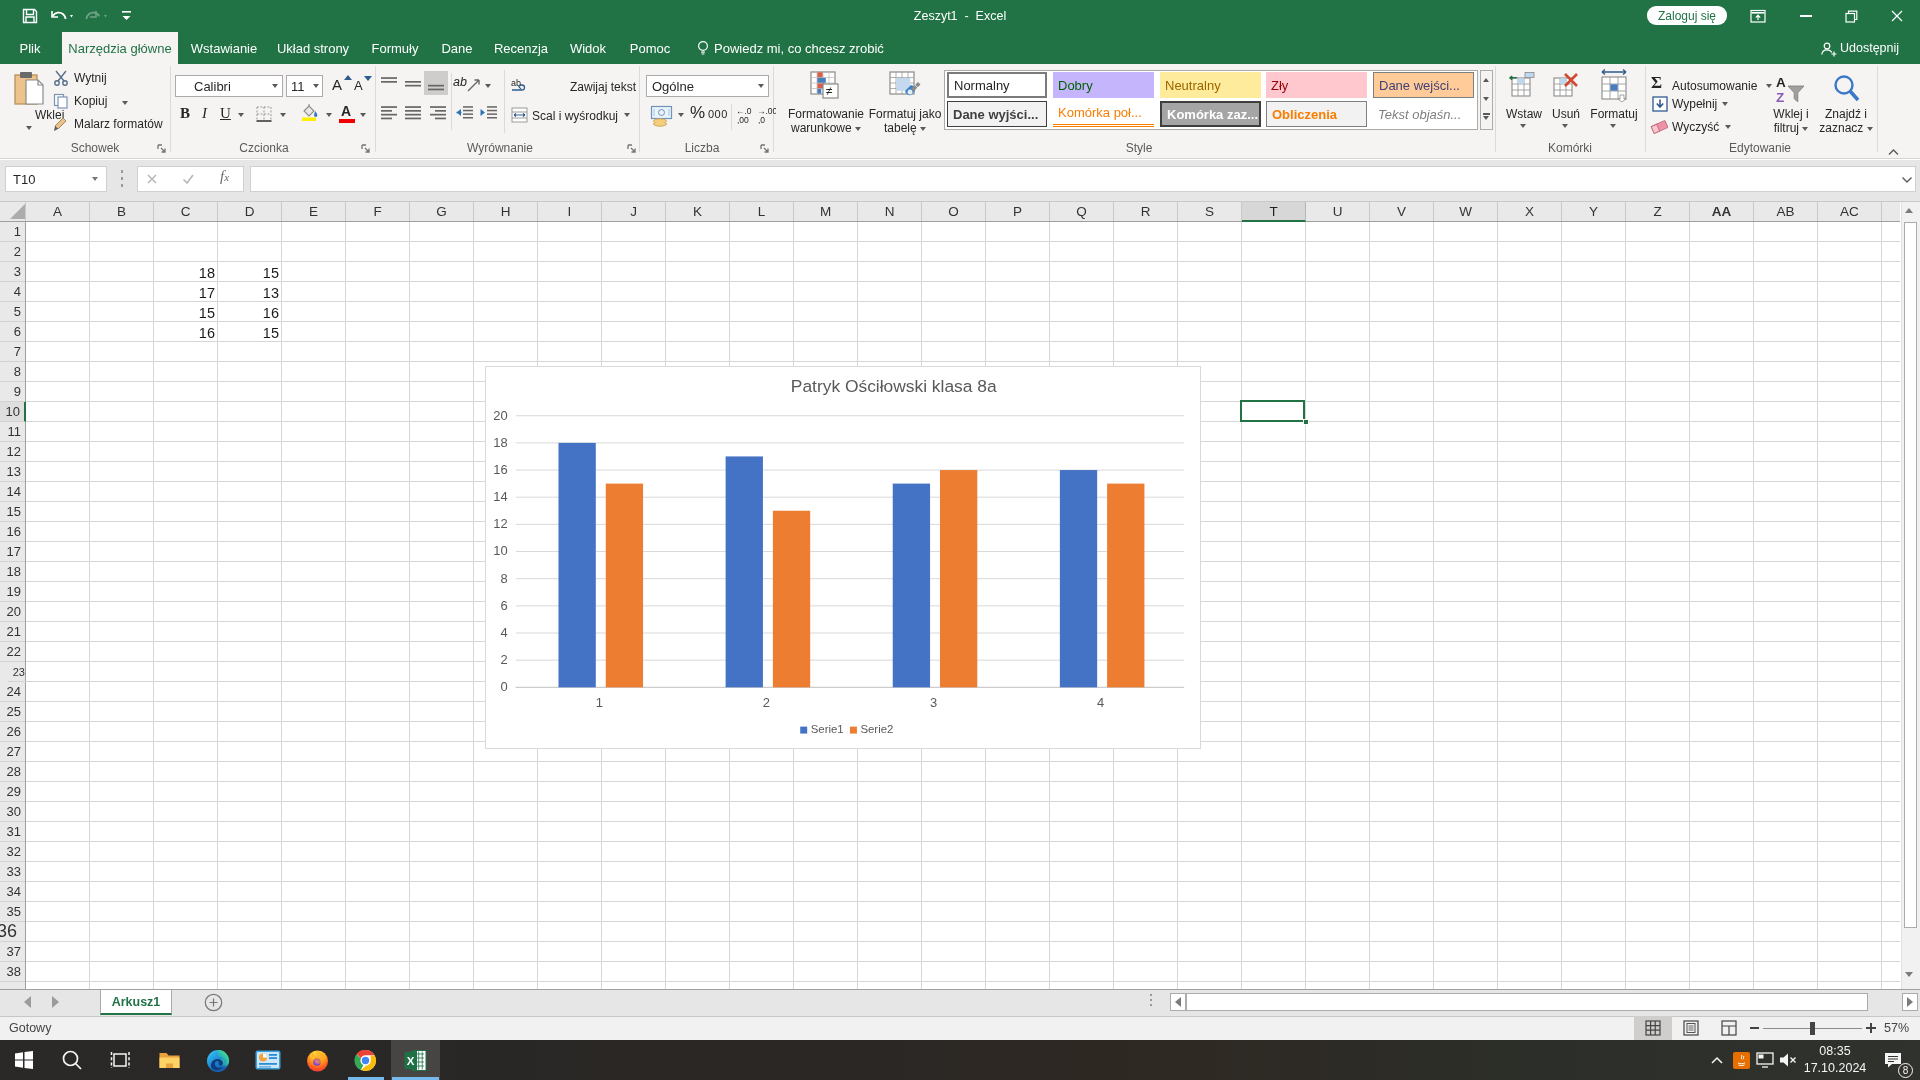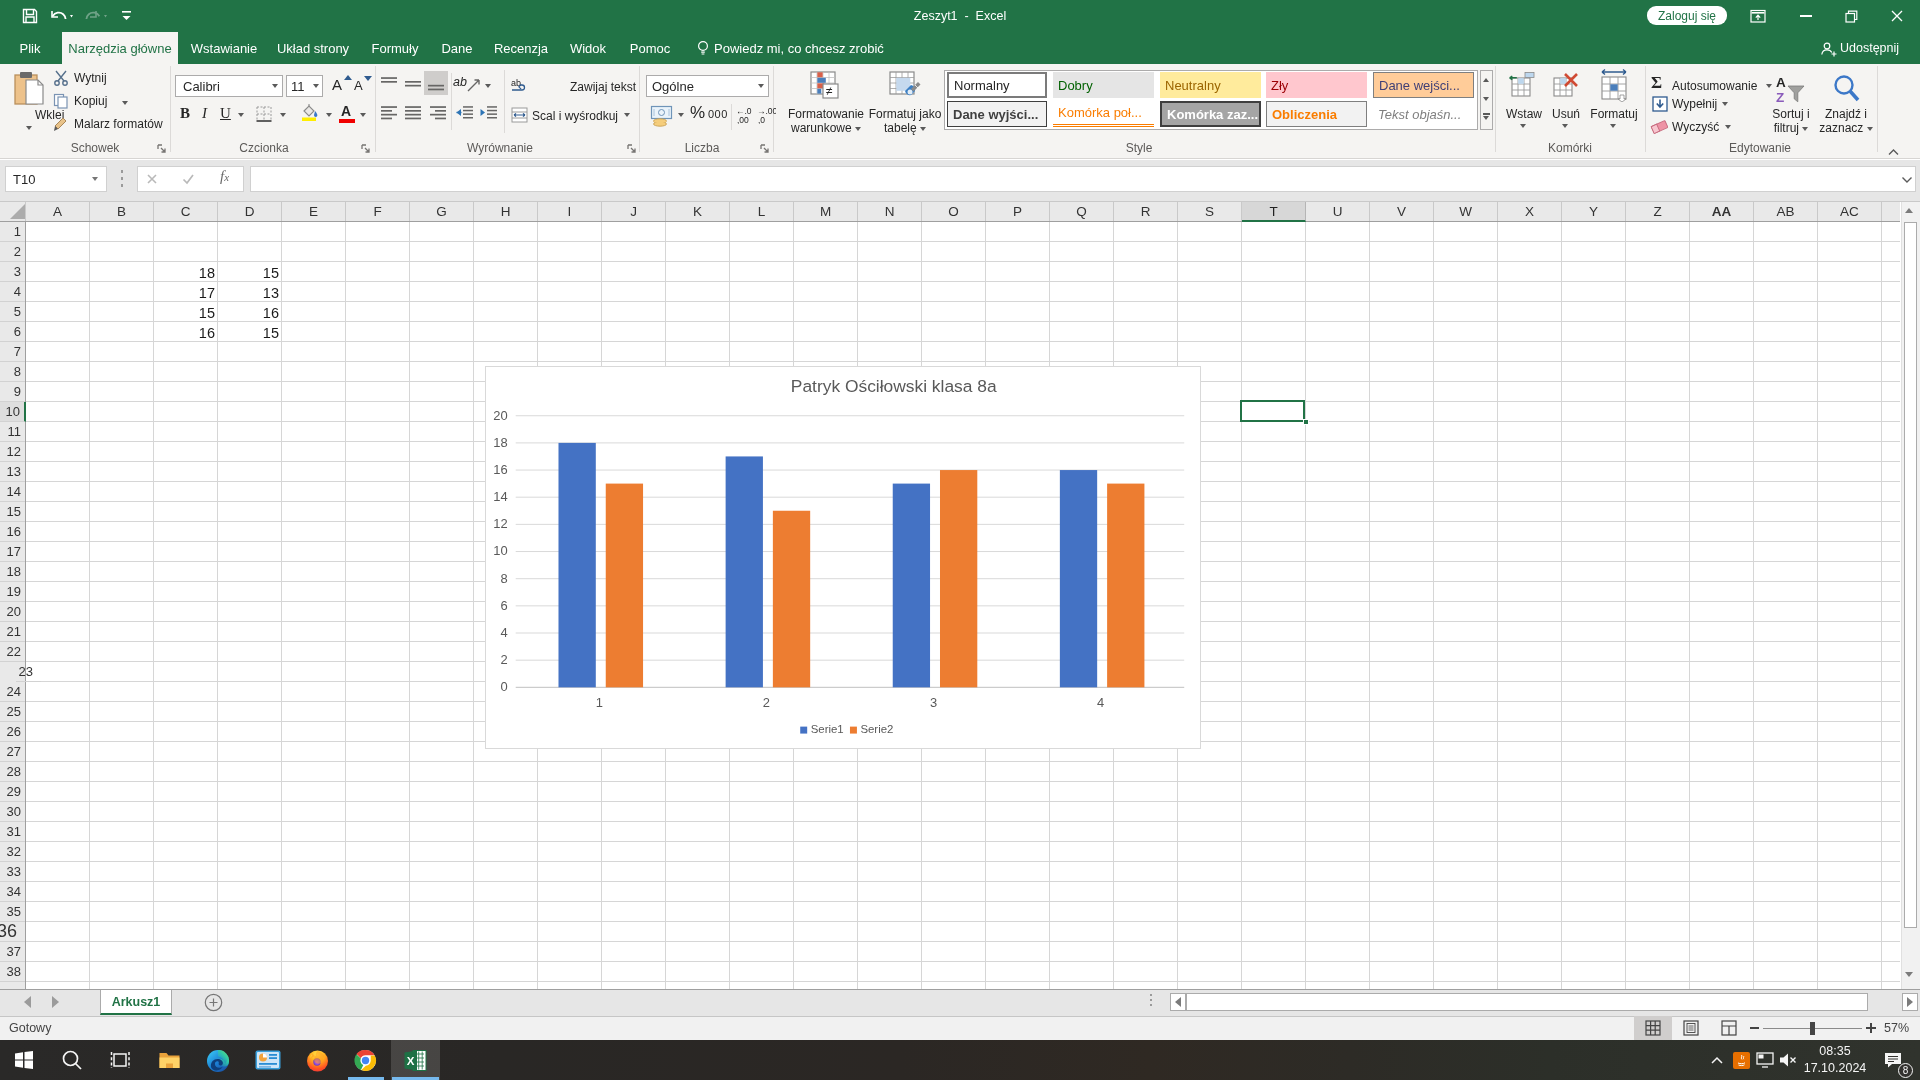--- a/index.html
+++ b/index.html
@@ -120,21 +120,21 @@
 <rect x="5" y="4" width="9" height="11" fill="#fff" stroke="#7a93b3" stroke-width="1.2"></rect>
 </svg>
 <div class="abs rt" style="left:74px;top:94px;">Kopiuj</div>
 <div class="abs dd" style="left:122px;top:101px;"></div>
 <svg class="abs" style="left:53px;top:116px;" width="16" height="16" viewBox="0 0 16 16">
 <path d="M2 10 L10 2 l3 3 -8 8 z" fill="#e8c289" stroke="#a8875a" stroke-width="1"></path>
 <path d="M2 10 l3 3 -4 2 z" fill="#5b5b5b"></path>
 </svg>
 <div class="abs rt" style="left:74px;top:117px;">Malarz formatów</div>
 <div class="abs" style="left:175px;top:75px;width:108px;height:22px;background:#fff;border:1px solid #acabab;"></div>
-<div class="abs rt" style="left:183px;top:79px;font-size:13px;">Calibri</div>
+<div class="abs rt" style="left:194px;top:79px;font-size:13px;">Calibri</div>
 <div class="abs dd" style="left:272px;top:84px;"></div>
 <div class="abs" style="left:286px;top:75px;width:37px;height:22px;background:#fff;border:1px solid #acabab;"></div>
 <div class="abs rt" style="left:291px;top:79px;font-size:13px;">11</div>
 <div class="abs dd" style="left:313px;top:84px;"></div>
 <div class="abs rt" style="left:332px;top:76px;font-size:15px;">A</div>
 <div class="abs" style="left:344px;top:75px;width:0;height:0;border-left:4px solid transparent;border-right:4px solid transparent;border-bottom:5px solid #2f5b8f;"></div>
 <div class="abs rt" style="left:354px;top:78px;font-size:13px;">A</div>
 <div class="abs" style="left:364px;top:76px;width:0;height:0;border-left:4px solid transparent;border-right:4px solid transparent;border-top:5px solid #2f5b8f;"></div>
 <div class="abs rt" style="left:180px;top:105px;font-size:15px;font-weight:bold;font-family:'Liberation Serif',serif;">B</div>
 <div class="abs rt" style="left:202px;top:105px;font-size:15px;font-style:italic;font-family:'Liberation Serif',serif;">I</div>
@@ -268,21 +268,21 @@
 <rect x="7.3" y="6.8" width="14" height="13" fill="#c5d9ee"></rect>
 <path d="M16 20 a5 5 0 0 0 6 4 l4 -4 a5 5 0 0 0 -4 -6 z" fill="#3b7fc4"></path>
 <circle cx="21" cy="21" r="2.5" fill="#fff" opacity="0.85"></circle>
 <path d="M22 18 l7 -7 2.5 2.5 -7 7 z" fill="#8a8a8a"></path>
 <path d="M26 14 l3 3" stroke="#fff" stroke-width="0.8"></path>
 </svg>
 <div class="abs rt" style="left:845px;top:107px;width:120px;text-align:center;">Formatuj jako</div>
 <div class="abs rt" style="left:845px;top:121px;width:120px;text-align:center;">tabelę <span class="dd" style="position:relative;top:-1px;"></span></div>
 <div class="abs" style="left:944px;top:70px;width:534px;height:60px;background:#fff;border:1px solid #acabab;"></div>
 <div class="abs" style="left:947px;top:72px;width:100px;height:26px;color:#262626;display:flex;align-items:center;padding-left:5px;white-space:nowrap;overflow:hidden;font-size:13px;background:#ffffff;border:2px solid #7b7b7b;">Normalny</div>
-<div class="abs" style="left:1053px;top:72px;width:101px;height:26px;color:#006100;display:flex;align-items:center;padding-left:5px;white-space:nowrap;overflow:hidden;font-size:13px;background:#e5e5e5;">Dobry</div>
+<div class="abs" style="left:1053px;top:72px;width:101px;height:26px;color:#006100;display:flex;align-items:center;padding-left:5px;white-space:nowrap;overflow:hidden;font-size:13px;background:#c4b5fd;">Dobry</div>
 <div class="abs" style="left:1160px;top:72px;width:101px;height:26px;color:#9c6500;display:flex;align-items:center;padding-left:5px;white-space:nowrap;overflow:hidden;font-size:13px;background:#ffeb9c;">Neutralny</div>
 <div class="abs" style="left:1266px;top:72px;width:101px;height:26px;color:#9c0006;display:flex;align-items:center;padding-left:5px;white-space:nowrap;overflow:hidden;font-size:13px;background:#ffc7ce;">Zły</div>
 <div class="abs" style="left:1373px;top:72px;width:101px;height:26px;color:#3f3f76;display:flex;align-items:center;padding-left:5px;white-space:nowrap;overflow:hidden;font-size:13px;background:#ffcc99;border:1px solid #7f7f7f;">Dane wejści...</div>
 <div class="abs" style="left:947px;top:101px;width:100px;height:26px;color:#3f3f3f;display:flex;align-items:center;padding-left:5px;white-space:nowrap;overflow:hidden;font-weight:bold;font-size:13px;background:#f2f2f2;border:1px solid #3f3f3f;">Dane wyjści...</div>
 <div class="abs" style="left:1053px;top:101px;width:101px;height:26px;color:#fa7d00;display:flex;align-items:center;padding-left:5px;white-space:nowrap;overflow:hidden;font-size:13px;border-bottom:3px double #fa7d00;">Komórka poł...</div>
 <div class="abs" style="left:1160px;top:101px;width:101px;height:26px;color:#ffffff;display:flex;align-items:center;padding-left:5px;white-space:nowrap;overflow:hidden;font-weight:bold;font-size:13px;background:#a5a5a5;border:2px solid #3f3f3f;">Komórka zaz...</div>
 <div class="abs" style="left:1266px;top:101px;width:101px;height:26px;color:#fa7d00;display:flex;align-items:center;padding-left:5px;white-space:nowrap;overflow:hidden;font-weight:bold;font-size:13px;background:#f2f2f2;border:1px solid #7f7f7f;">Obliczenia</div>
 <div class="abs" style="left:1373px;top:101px;width:101px;height:26px;color:#7f7f7f;display:flex;align-items:center;padding-left:5px;white-space:nowrap;overflow:hidden;font-style:italic;font-size:13px;">Tekst objaśn...</div>
 <div class="abs" style="left:1480px;top:70px;width:13px;height:60px;background:#f5f4f2;border:1px solid #acabab;"></div>
 <div class="abs" style="left:1483px;top:78px;width:0;height:0;border-left:3.5px solid transparent;border-right:3.5px solid transparent;border-bottom:4px solid #5a5a5a;"></div>
@@ -330,21 +330,21 @@
 <rect x="2" y="5.5" width="6" height="7.5" fill="#f7c6cf" stroke="#c76a7e" stroke-width="0.9"></rect>
 </g>
 </svg>
 <div class="abs rt" style="left:1672px;top:120px;">Wyczyść</div>
 <div class="abs dd" style="left:1725px;top:125px;"></div>
 <svg class="abs" style="left:1776px;top:74px;" width="30" height="30" viewBox="0 0 30 30">
 <text x="0" y="13" font-size="13.5" font-weight="bold" fill="#262626" font-family="Liberation Sans">A</text>
 <text x="0" y="28" font-size="13.5" font-weight="bold" fill="#8a5bbb" font-family="Liberation Sans">Z</text>
 <path d="M12 12 h16 l-6.2 6.8 v9 l-3.6 -3 v-6 z" fill="#a0a09e" stroke="#7a7a78" stroke-width="0.8"></path>
 </svg>
-<div class="abs rt" style="left:1762px;top:107px;width:58px;text-align:center;">Sortuj i</div>
+<div class="abs rt" style="left:1762px;top:107px;width:58px;text-align:center;">Wklej i</div>
 <div class="abs rt" style="left:1762px;top:121px;width:58px;text-align:center;">filtruj <span class="dd" style="position:relative;top:-1px;"></span></div>
 <svg class="abs" style="left:1831px;top:74px;" width="30" height="30" viewBox="0 0 30 30">
 <circle cx="13" cy="11" r="8.5" fill="none" stroke="#3c78c8" stroke-width="2.4"></circle>
 <path d="M19 17 L27 26" stroke="#3c78c8" stroke-width="3.6"></path>
 </svg>
 <div class="abs rt" style="left:1817px;top:107px;width:58px;text-align:center;">Znajdź i</div>
 <div class="abs rt" style="left:1817px;top:121px;width:58px;text-align:center;">zaznacz <span class="dd" style="position:relative;top:-1px;"></span></div>
 <svg class="abs" style="left:1888px;top:148px;" width="11" height="8" viewBox="0 0 11 8">
 <path d="M1 6.5 L5.5 2 L10 6.5" stroke="#5a5a5a" stroke-width="1.4" fill="none"></path>
 </svg>
@@ -419,21 +419,21 @@
 <div class="abs" style="left:0;top:462px;width:25px;height:20px;border-bottom:1px solid #d2d2d2;color:#333;font-size:13px;display:flex;align-items:center;justify-content:flex-end;padding-right:4px;">13</div>
 <div class="abs" style="left:0;top:482px;width:25px;height:20px;border-bottom:1px solid #d2d2d2;color:#333;font-size:13px;display:flex;align-items:center;justify-content:flex-end;padding-right:4px;">14</div>
 <div class="abs" style="left:0;top:502px;width:25px;height:20px;border-bottom:1px solid #d2d2d2;color:#333;font-size:13px;display:flex;align-items:center;justify-content:flex-end;padding-right:4px;">15</div>
 <div class="abs" style="left:0;top:522px;width:25px;height:20px;border-bottom:1px solid #d2d2d2;color:#333;font-size:13px;display:flex;align-items:center;justify-content:flex-end;padding-right:4px;">16</div>
 <div class="abs" style="left:0;top:542px;width:25px;height:20px;border-bottom:1px solid #d2d2d2;color:#333;font-size:13px;display:flex;align-items:center;justify-content:flex-end;padding-right:4px;">17</div>
 <div class="abs" style="left:0;top:562px;width:25px;height:20px;border-bottom:1px solid #d2d2d2;color:#333;font-size:13px;display:flex;align-items:center;justify-content:flex-end;padding-right:4px;">18</div>
 <div class="abs" style="left:0;top:582px;width:25px;height:20px;border-bottom:1px solid #d2d2d2;color:#333;font-size:13px;display:flex;align-items:center;justify-content:flex-end;padding-right:4px;">19</div>
 <div class="abs" style="left:0;top:602px;width:25px;height:20px;border-bottom:1px solid #d2d2d2;color:#333;font-size:13px;display:flex;align-items:center;justify-content:flex-end;padding-right:4px;">20</div>
 <div class="abs" style="left:0;top:622px;width:25px;height:20px;border-bottom:1px solid #d2d2d2;color:#333;font-size:13px;display:flex;align-items:center;justify-content:flex-end;padding-right:4px;">21</div>
 <div class="abs" style="left:0;top:642px;width:25px;height:20px;border-bottom:1px solid #d2d2d2;color:#333;font-size:13px;display:flex;align-items:center;justify-content:flex-end;padding-right:4px;">22</div>
-<div class="abs" style="left:16px;top:662px;width:25px;height:20px;border-bottom:1px solid #d2d2d2;color:#333;font-size:13px;display:flex;align-items:center;justify-content:flex-end;padding-right:8px;">23</div>
+<div class="abs" style="left:8px;top:662px;width:25px;height:20px;border-bottom:1px solid #d2d2d2;color:#333;font-size:11px;display:flex;align-items:center;justify-content:flex-end;padding-right:8px;">23</div>
 <div class="abs" style="left:0;top:682px;width:25px;height:20px;border-bottom:1px solid #d2d2d2;color:#333;font-size:13px;display:flex;align-items:center;justify-content:flex-end;padding-right:4px;">24</div>
 <div class="abs" style="left:0;top:702px;width:25px;height:20px;border-bottom:1px solid #d2d2d2;color:#333;font-size:13px;display:flex;align-items:center;justify-content:flex-end;padding-right:4px;">25</div>
 <div class="abs" style="left:0;top:722px;width:25px;height:20px;border-bottom:1px solid #d2d2d2;color:#333;font-size:13px;display:flex;align-items:center;justify-content:flex-end;padding-right:4px;">26</div>
 <div class="abs" style="left:0;top:742px;width:25px;height:20px;border-bottom:1px solid #d2d2d2;color:#333;font-size:13px;display:flex;align-items:center;justify-content:flex-end;padding-right:4px;">27</div>
 <div class="abs" style="left:0;top:762px;width:25px;height:20px;border-bottom:1px solid #d2d2d2;color:#333;font-size:13px;display:flex;align-items:center;justify-content:flex-end;padding-right:4px;">28</div>
 <div class="abs" style="left:0;top:782px;width:25px;height:20px;border-bottom:1px solid #d2d2d2;color:#333;font-size:13px;display:flex;align-items:center;justify-content:flex-end;padding-right:4px;">29</div>
 <div class="abs" style="left:0;top:802px;width:25px;height:20px;border-bottom:1px solid #d2d2d2;color:#333;font-size:13px;display:flex;align-items:center;justify-content:flex-end;padding-right:4px;">30</div>
 <div class="abs" style="left:0;top:822px;width:25px;height:20px;border-bottom:1px solid #d2d2d2;color:#333;font-size:13px;display:flex;align-items:center;justify-content:flex-end;padding-right:4px;">31</div>
 <div class="abs" style="left:0;top:842px;width:25px;height:20px;border-bottom:1px solid #d2d2d2;color:#333;font-size:13px;display:flex;align-items:center;justify-content:flex-end;padding-right:4px;">32</div>
 <div class="abs" style="left:0;top:862px;width:25px;height:20px;border-bottom:1px solid #d2d2d2;color:#333;font-size:13px;display:flex;align-items:center;justify-content:flex-end;padding-right:4px;">33</div>

